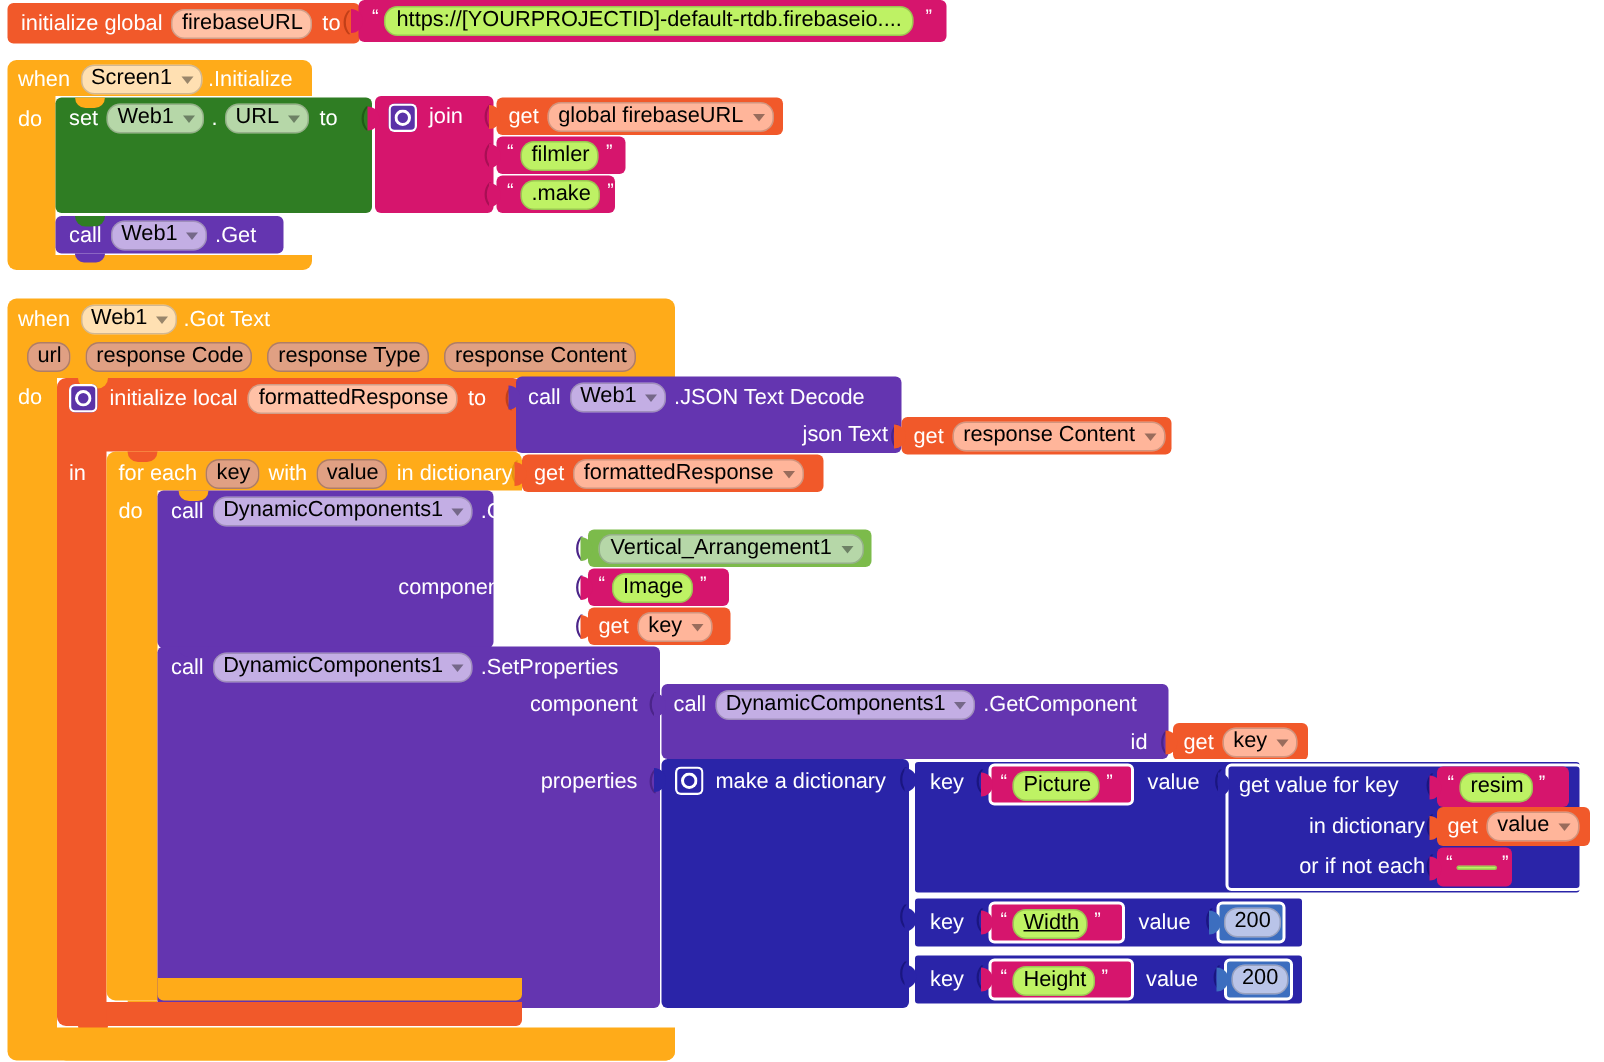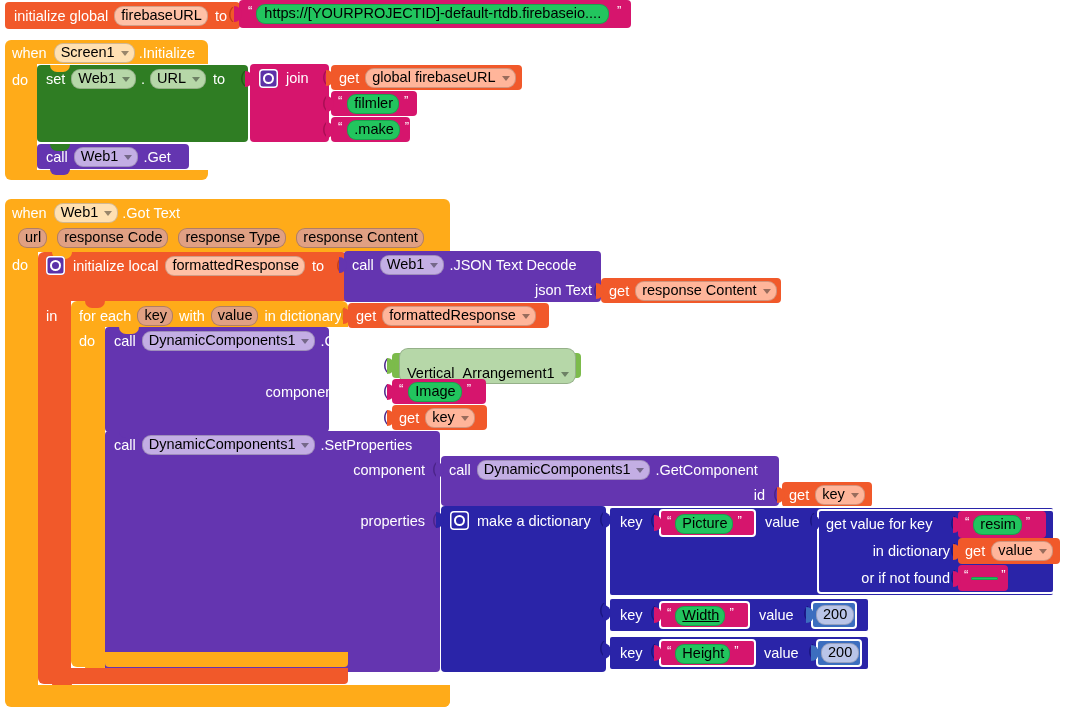--- a/index.html
+++ b/index.html
@@ -32,21 +32,21 @@
   .pill{
     display:inline-flex;align-items:center;gap:4px;
     border-radius:9px;padding:1px 6px 2px 7px;
     font-size:14.5px;color:#000;line-height:17px;
     box-shadow:inset 0 0 0 1px rgba(0,0,0,.18);
   }
   .pill.lightorange{background:#ffe0b2;}
   .pill.salmon     {background:#ffb59a;}
   .pill.lightpurple{background:#c3aee4;}
   .pill.lightgreen {background:#b6d7a8;}
-  .pill.lightpink  {background:#22c55e;}
+  .pill.lightpink  {background:#bef264;}
   .pill.peach      {background:#ffc1a6;}
   .pill.lightblue  {background:#b9c4e8;}
   .pill.tan        {background:#e0a083;box-shadow:inset 0 0 0 1px rgba(0,0,0,.22);}
 
   .caret{
     width:0;height:0;border-left:4px solid transparent;border-right:4px solid transparent;
     border-top:5px solid rgba(0,0,0,.40);margin-left:2px;position:relative;top:1px;
   }
 
   
@@ -293,21 +293,21 @@
     </span>
   <span class="lbl" style="margin-left:5px;">.Create</span>
 </div>
 <div class="row" style="left:114px;top:356px;height:20px;width:262px;justify-content:flex-end;">
   <span class="lbl">in</span>
 </div>
 <div class="skt onpurple" style="left:383px;top:357px;">(</div>
 <div class="blk abs" style="left:392px;top:353px;width:189px;height:25px;background:#7cbb4b;"></div>
 <div class="plug gr" style="left:387px;top:358px;"></div>
 <div class="row" style="left:399px;top:356px;height:20px;">
-  <span class="pill lightgreen" style="padding:17px 7px 2px 8px;">
+  <span class="pill lightgreen" style="padding:1px 7px 2px 8px;">
       <span>Vertical_Arrangement1</span>
       <i class="caret"></i>
     </span>
 </div>
 
 <div class="row" style="left:114px;top:382px;height:20px;width:262px;justify-content:flex-end;">
   <span class="lbl">componentName</span>
 </div>
 <div class="skt onpurple" style="left:383px;top:383px;">(</div>
 <div class="blk pink abs" style="left:392px;top:379px;width:94px;height:25px;"></div>
@@ -431,21 +431,21 @@
 <div class="plug o" style="left:953px;top:544px;"></div>
 <div class="row" style="left:965px;top:541px;height:20px;">
   <span class="lbl">get</span>
   <span class="pill salmon" style="margin-left:6px;">
       <span>value</span>
       <i class="caret"></i>
     </span>
 </div>
 
 <div class="row" style="left:826px;top:568px;height:20px;width:124px;justify-content:flex-end;">
-  <span class="lbl">or if not found</span>
+  <span class="lbl">or if not each</span>
 </div>
 <div class="skt onnavy" style="left:950px;top:569px;">(</div>
 <div class="blk pink abs" style="left:958px;top:565px;width:50px;height:26px;"></div>
 <div class="plug p" style="left:953px;top:571px;"></div>
 <div class="row" style="left:964px;top:568px;height:20px;">
   <span class="q">“</span>
   <span class="pill lightpink" style="margin-left:3px;min-width:14px;"></span>
   <span class="q" style="margin-left:3px;">”</span>
 </div>
 

